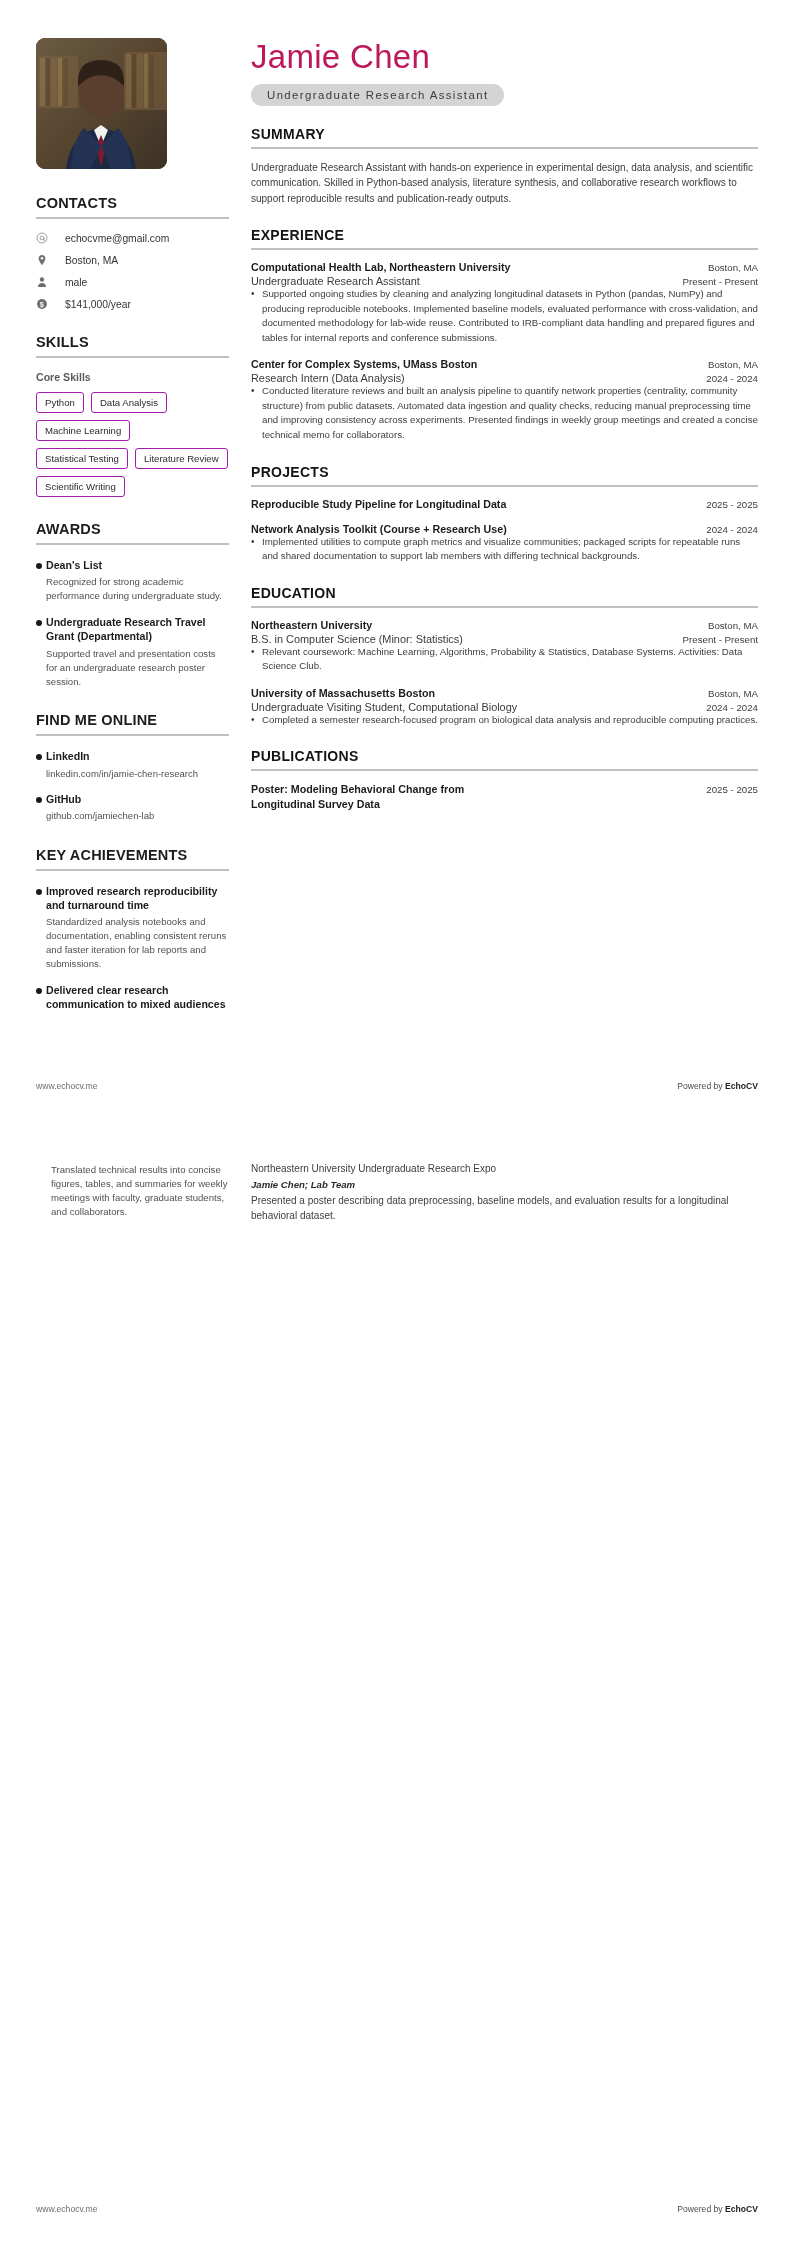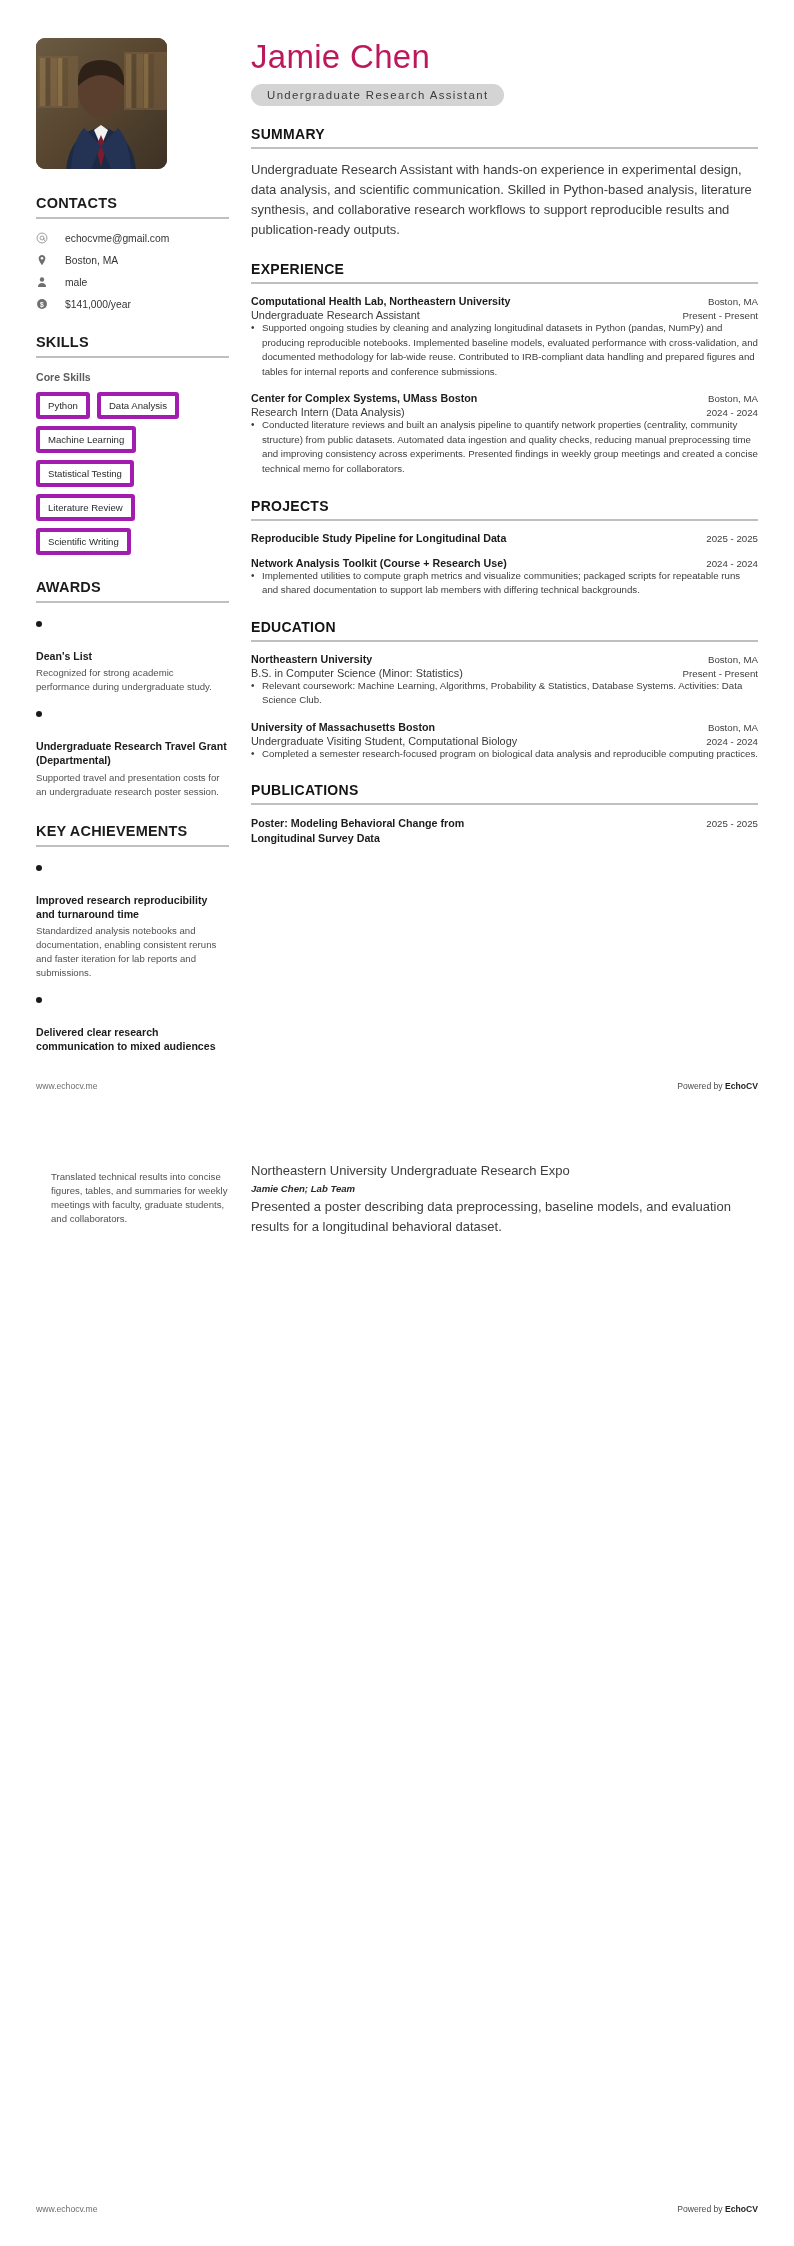--- a/index.html
+++ b/index.html
@@ -50,32 +50,31 @@
     font-size: 10.3px; color: #333;
   }
   .cicon { width: 12px; height: 12px; flex: 0 0 12px; display:block; }
   .cicon svg { display:block; width:12px; height:12px; }
   .skill-group-label {
     font-size: 10.6px; font-weight: bold;
     color: #5b5b5b; margin-bottom: 9px;
   }
   .tags { display: flex; flex-wrap: wrap; gap: 7px; }
   .tag {
-    border: 4px solid #a21caf;
+    border: 1px solid #a21caf;
     border-radius: 3px;
     padding: 4px 8px;
     font-size: 9.6px;
     color: #2b2b2b;
     white-space: nowrap;
     background: #fff;
   }
   .bullet-item {
-    display: flex; gap: 22px;
+    display: flex; gap: 4px;
     margin-bottom: 12px;
-    flex-direction: column;
   }
   .dot {
     width: 6px; height: 6px; border-radius: 50%;
     background: #1a1a1a; flex: 0 0 6px; margin-top: 5px;
   }
   .bi-title {
     font-size: 10.6px; font-weight: bold; color: #1c1c1c;
     line-height: 1.35; margin-bottom: 3px;
   }
   .bi-desc {
@@ -102,21 +101,21 @@
     margin-bottom: 20px;
   }
   .m-h {
     font-size: 14px; font-weight: bold;
     letter-spacing: .3px; color: #141414;
     margin-bottom: 5px;
   }
   .m-rule { height: 2px; background: #bfbfbf; margin-bottom: 11px; }
   .m-sect { margin-bottom: 21px; }
   .body-p {
-    font-size: 13px; color: #3d3d3d; line-height: 1.55;
+    font-size: 10px; color: #3d3d3d; line-height: 1.55;
   }
   .entry { margin-bottom: 13px; }
   .entry-top {
     display: flex; justify-content: space-between;
     align-items: baseline; gap: 20px;
   }
   .e-org { font-size: 10.7px; font-weight: bold; color: #1c1c1c; }
   .e-right { font-size: 9.7px; color: #3d3d3d; white-space: nowrap; }
   .e-role { font-size: 10.9px; color: #3a3a3a; margin-top: 2px; }
   .e-meta { font-size: 9.7px; color: #3d3d3d; white-space: nowrap; }
@@ -262,20 +261,38 @@
         </div>
         <div class="bullet-item">
           <span class="dot"></span>
           <div>
             <div class="bi-title">Undergraduate Research Travel Grant (Departmental)</div>
             <div class="bi-desc">Supported travel and presentation costs for an undergraduate research poster session.</div>
           </div>
         </div>
       </section>
 
+      <section class="sect">
+        <div class="side-h">FIND ME ONLINE</div>
+        <div class="side-rule"></div>
+        <div class="bullet-item">
+          <span class="dot"></span>
+          <div>
+            <div class="bi-title">LinkedIn</div>
+            <div class="bi-link">linkedin.com/in/jamie-chen-research</div>
+          </div>
+        </div>
+        <div class="bullet-item">
+          <span class="dot"></span>
+          <div>
+            <div class="bi-title">GitHub</div>
+            <div class="bi-link">github.com/jamiechen-lab</div>
+          </div>
+        </div>
+      </section>
 
       <section class="sect">
         <div class="side-h">KEY ACHIEVEMENTS</div>
         <div class="side-rule"></div>
         <div class="bullet-item">
           <span class="dot"></span>
           <div>
             <div class="bi-title">Improved research reproducibility and turnaround time</div>
             <div class="bi-desc">Standardized analysis notebooks and documentation, enabling consistent reruns and faster iteration for lab reports and submissions.</div>
           </div>

